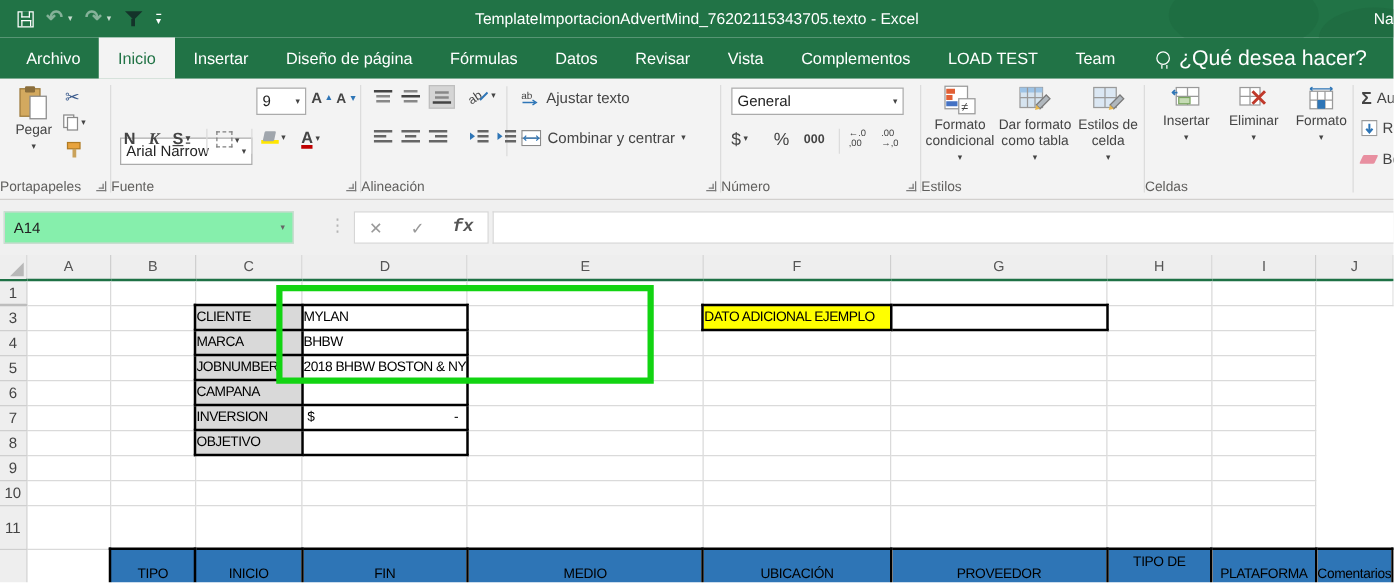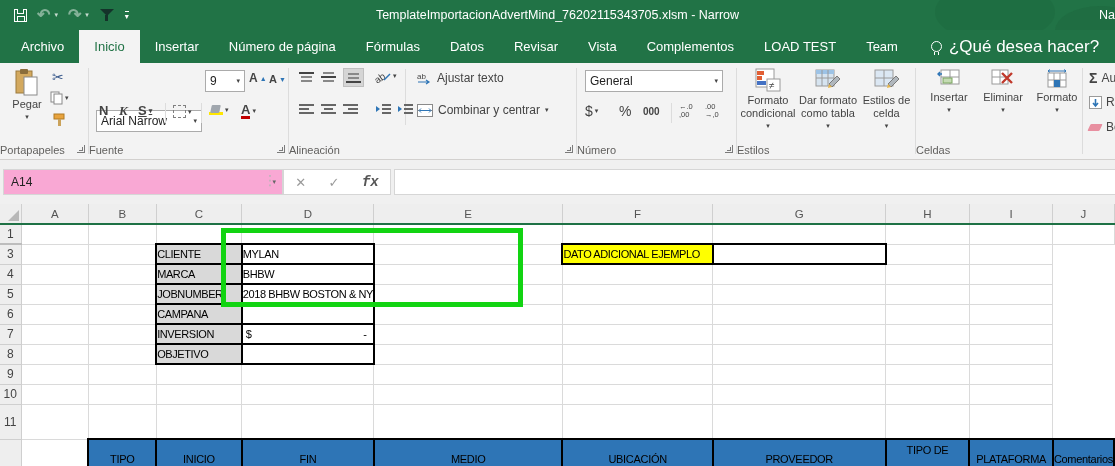--- a/index.html
+++ b/index.html
@@ -52,21 +52,21 @@
   .txt-underline { text-decoration:underline; font-weight:bold; font-size:13px; }
   .a-red { font-weight:bold; font-size:13px; border-bottom:3px solid #c00000; line-height:13px; }
   .fill-ic { width:14px; height:10px; position:relative; border-bottom:3px solid #ffe600; }
   .fill-ic::before { content:""; position:absolute; left:2px; top:0px; width:9px; height:8px; background:#a0a6ad; transform:skewX(-12deg); border-radius:1px; }
   .mini2 { font-size:7.5px; line-height:8px; text-align:left; color:#444; }
   .eraser { width:12px; height:7px; background:#e88fa0; transform:skewX(-25deg); border-radius:1px; }
   .fx { font-family:Liberation Mono, monospace; font-style:italic; font-weight:bold; font-size:14px; color:#555; }
 
   
   .fbar { position:absolute; left:0; top:160px; width:100%; height:44px; background:#f0f0f0; }
-  .namebox { position:absolute; left:3px; top:9px; width:280px; height:26px; background:#f9a8d4; border:1px solid #d6d6d6; display:flex; align-items:center; font-size:12px; color:#222; padding-left:7px; }
+  .namebox { position:absolute; left:3px; top:9px; width:232px; height:26px; background:#86efac; border:1px solid #d6d6d6; display:flex; align-items:center; font-size:12px; color:#222; padding-left:7px; }
   .namebox .caret-s { margin-left:auto; margin-right:6px; color:#666; }
   .fdots { position:absolute; left:263px; top:12px; color:#b5b5b5; font-size:14px; letter-spacing:0; }
   .fbtns { position:absolute; left:283px; top:9px; width:108px; height:26px; background:#fff; border:1px solid #d6d6d6; display:flex; align-items:center; justify-content:space-around; }
   .fbtns .x, .fbtns .ck { color:#9a9a9a; font-size:13px; }
   .finput { position:absolute; left:394px; top:9px; right:0; height:26px; background:#fff; border:1px solid #d6d6d6; border-right:none; }
 
   
   .sheet { position:absolute; left:0; top:204px; }
   table.grid { border-collapse:collapse; table-layout:fixed; }
   table.grid td, table.grid th { padding:0; overflow:hidden; white-space:nowrap; font-weight:normal; }
@@ -100,29 +100,29 @@
     <div class="decor2"></div>
     <div class="qat">
       <span class="icon-save"></span>
       <span class="arrow-glyph">↶</span>
         <span class="caret">▾</span>
       <span class="arrow-glyph">↷</span>
         <span class="caret">▾</span>
       <span class="icon-funnel"></span>
       <span class="icon-qat-custom">▾</span>
     </div>
-    <div class="doc-title">TemplateImportacionAdvertMind_76202115343705.xlsm - Narrow</div>
+    <div class="doc-title">TemplateImportacionAdvertMind_76202115343705.texto - Excel</div>
     <div class="user-partial">Na</div>
   </div>
 
   <div class="tabbar">
     <div class="tab">Archivo</div>
     <div class="tab active">Inicio</div>
     <div class="tab">Insertar</div>
-    <div class="tab">Número de página</div>
+    <div class="tab">Diseño de página</div>
     <div class="tab">Fórmulas</div>
     <div class="tab">Datos</div>
     <div class="tab">Revisar</div>
     <div class="tab">Vista</div>
     <div class="tab">Complementos</div>
     <div class="tab">LOAD TEST</div>
     <div class="tab">Team</div>
     <div class="tellme">
       <span class="icon-bulb"></span>
       <span>¿Qué desea hacer?</span>

